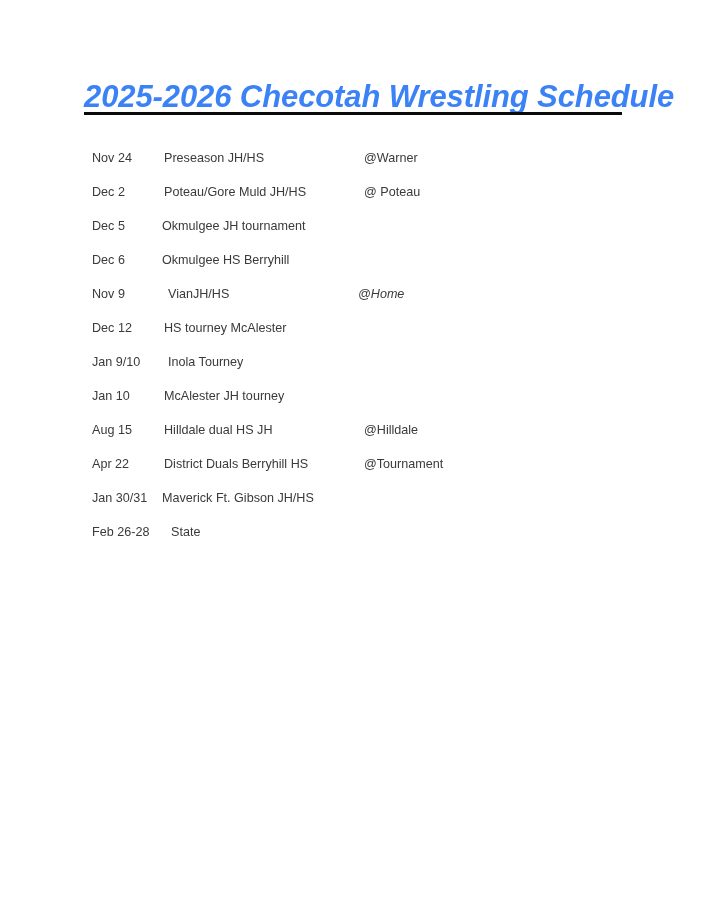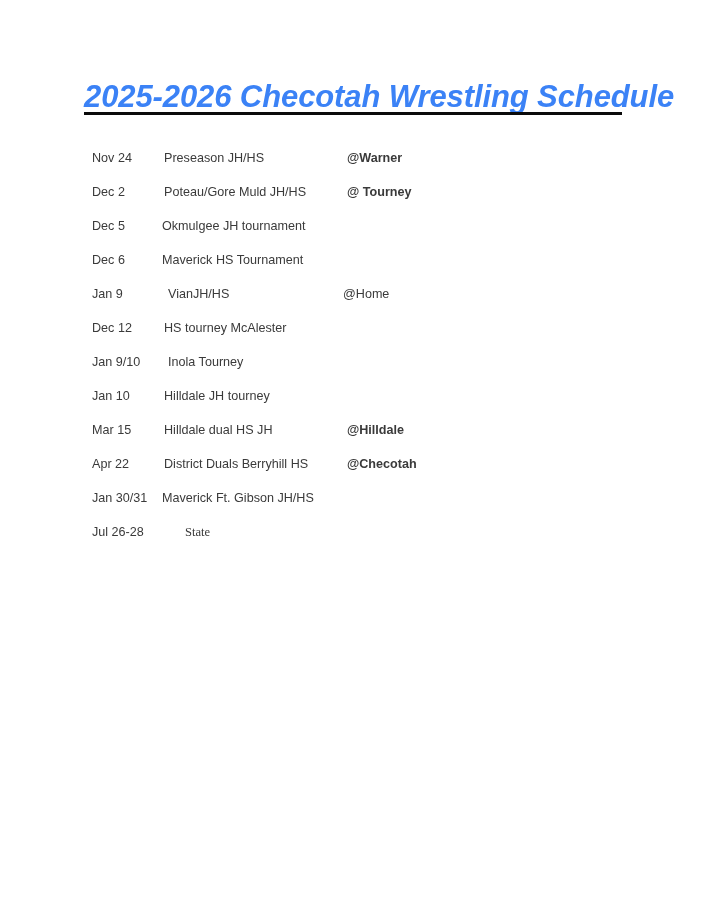--- a/index.html
+++ b/index.html
@@ -73,83 +73,83 @@
     
     left: 154px;
   }
   .cell-venue {
     left: 337px;
   }
   
   .ev-0  { left: 154px; }
   .ev-1  { left: 156px; }
   .ev-2  { left: 160px; }
-  .ev-3  { left: 177px; font-family: Liberation Serif, serif; }
-  .vn-0  { left: 339px; font-weight: bold; }
-  .vn-1  { left: 335px; }
+  .ev-3  { left: 163px; }
+  .vn-0  { left: 356px; }
+  .vn-1  { left: 350px; font-style: italic; }
 
   .cell:empty { display: none; }
 </style>
 </head>
 <body>
 
 <div class="page">
 
   <div class="doc-title">2025-2026 Checotah Wrestling Schedule</div>
   <div class="title-rule"></div>
 
   <div class="schedule" id="schedule-list">
       <div class="sched-row">
         <div class="cell cell-date">Nov 24</div>
         <div class="cell cell-event ev-1">Preseason JH/HS</div>
         <div class="cell cell-venue vn-0">@Warner</div>
       </div>
       <div class="sched-row">
         <div class="cell cell-date">Dec 2</div>
         <div class="cell cell-event ev-1">Poteau/Gore Muld JH/HS</div>
-        <div class="cell cell-venue vn-0">@ Tourney</div>
+        <div class="cell cell-venue vn-0">@ Poteau</div>
       </div>
       <div class="sched-row">
         <div class="cell cell-date">Dec 5</div>
         <div class="cell cell-event ev-0">Okmulgee JH tournament</div>
       </div>
       <div class="sched-row">
         <div class="cell cell-date">Dec 6</div>
-        <div class="cell cell-event ev-0">Maverick HS Tournament</div>
+        <div class="cell cell-event ev-0">Okmulgee HS Berryhill</div>
       </div>
       <div class="sched-row">
-        <div class="cell cell-date">Jan 9</div>
+        <div class="cell cell-date">Nov 9</div>
         <div class="cell cell-event ev-2">VianJH/HS</div>
         <div class="cell cell-venue vn-1">@Home</div>
       </div>
       <div class="sched-row">
         <div class="cell cell-date">Dec 12</div>
         <div class="cell cell-event ev-1">HS tourney McAlester</div>
       </div>
       <div class="sched-row">
         <div class="cell cell-date">Jan 9/10</div>
         <div class="cell cell-event ev-2">Inola Tourney</div>
       </div>
       <div class="sched-row">
         <div class="cell cell-date">Jan 10</div>
-        <div class="cell cell-event ev-1">Hilldale JH tourney</div>
+        <div class="cell cell-event ev-1">McAlester JH tourney</div>
       </div>
       <div class="sched-row">
-        <div class="cell cell-date">Mar 15</div>
+        <div class="cell cell-date">Aug 15</div>
         <div class="cell cell-event ev-1">Hilldale dual HS JH</div>
         <div class="cell cell-venue vn-0">@Hilldale</div>
       </div>
       <div class="sched-row">
         <div class="cell cell-date">Apr 22</div>
         <div class="cell cell-event ev-1">District Duals Berryhill HS</div>
-        <div class="cell cell-venue vn-0">@Checotah</div>
+        <div class="cell cell-venue vn-0">@Tournament</div>
       </div>
       <div class="sched-row">
         <div class="cell cell-date">Jan 30/31</div>
         <div class="cell cell-event ev-0">Maverick Ft. Gibson JH/HS</div>
       </div>
       <div class="sched-row">
-        <div class="cell cell-date">Jul 26-28</div>
+        <div class="cell cell-date">Feb 26-28</div>
         <div class="cell cell-event ev-3">State</div>
       </div>
     </div>
 
 </div>
 
 </body></html>

